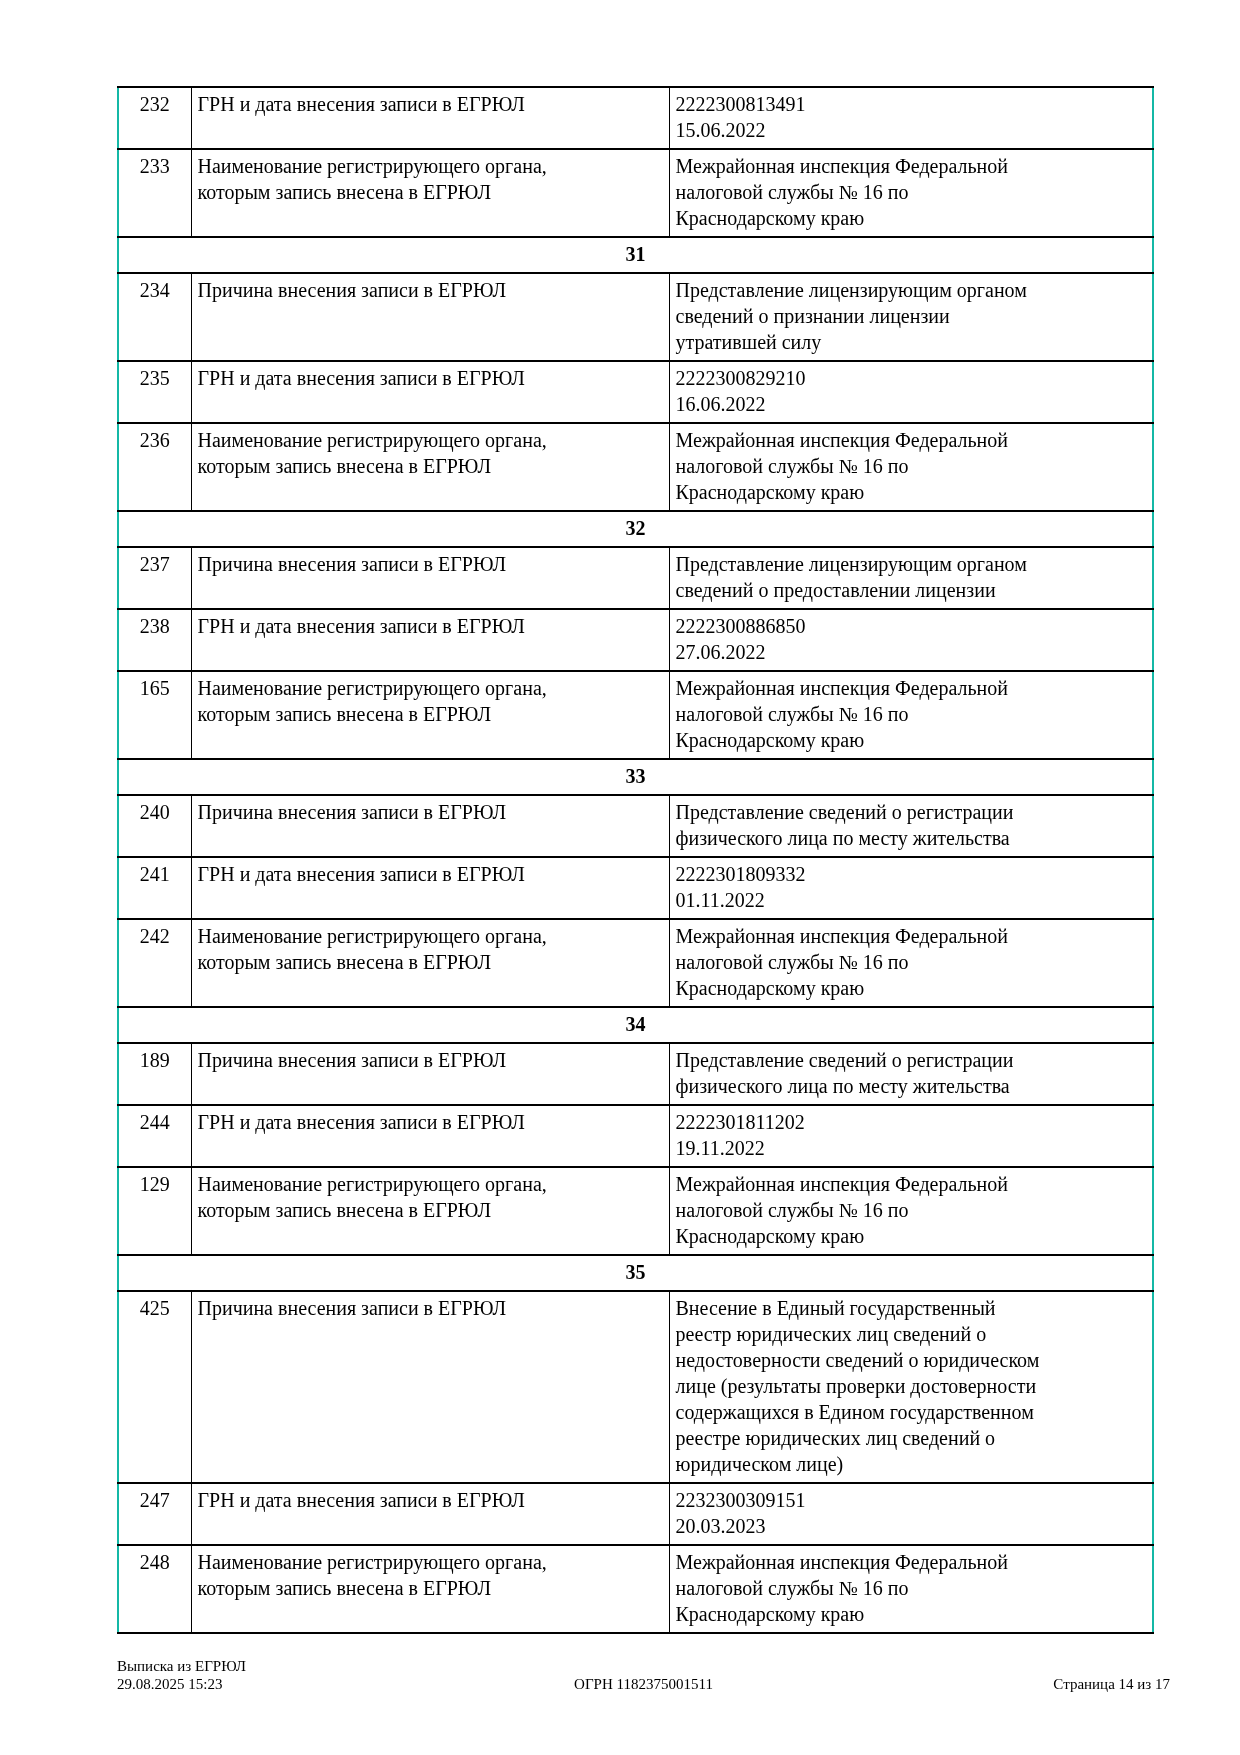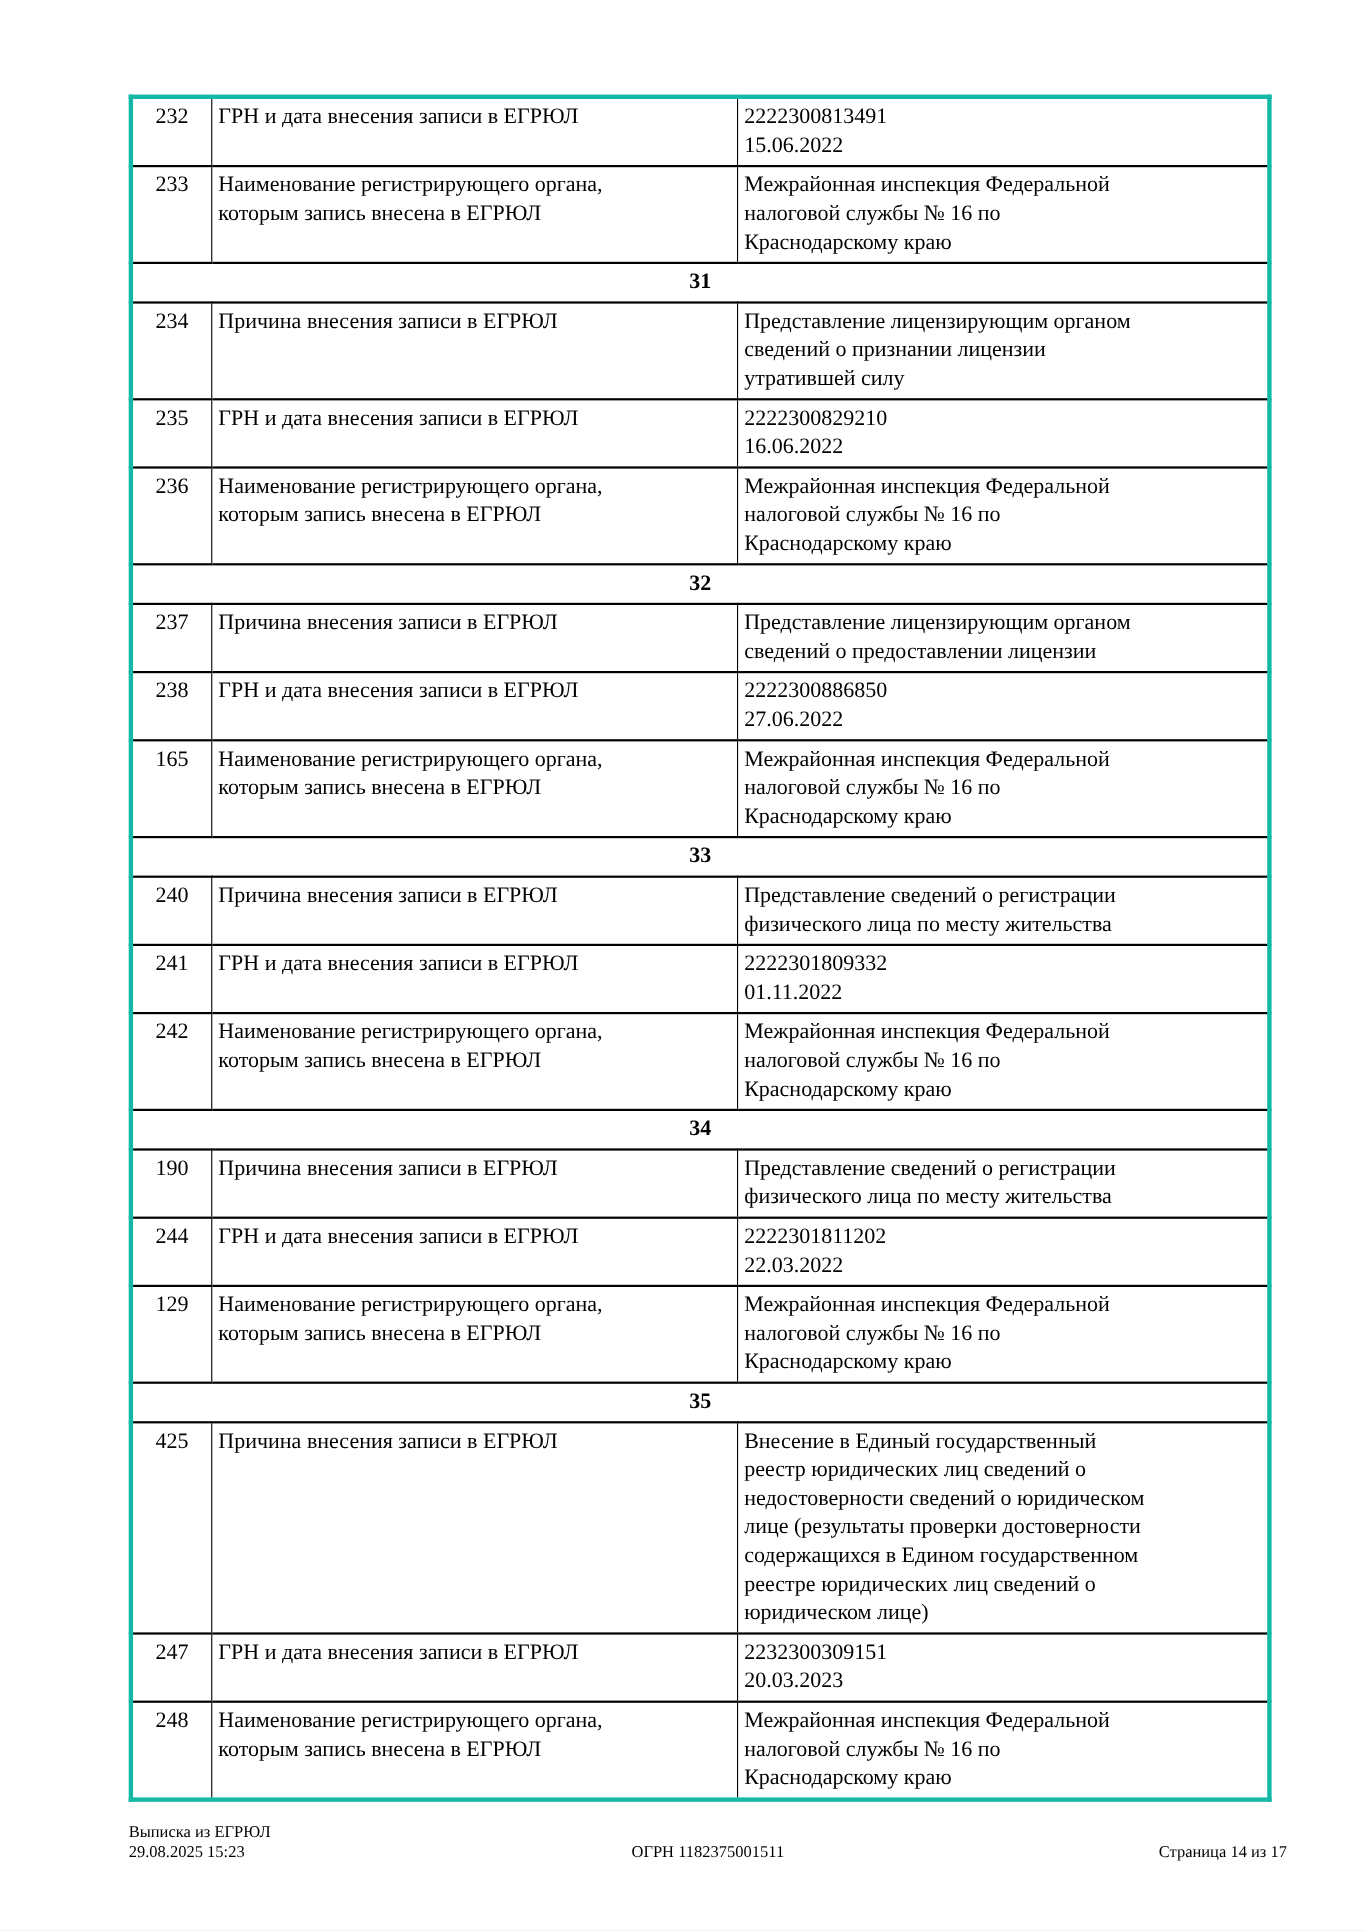--- a/index.html
+++ b/index.html
@@ -12,21 +12,21 @@
     font-family: "Liberation Serif", "DejaVu Serif", serif;
     color: #000;
   }
   table.egrul {
     position: absolute;
     left: 117px;
     top: 86px;
     width: 1035px;
     border-collapse: collapse;
     table-layout: fixed;
-    border: 4px solid #14b8a6;
+    border: 2px solid #14b8a6;
   }
   table.egrul td {
     border: 2px solid #000;
     border-left-width: 1px;
     border-right-width: 1px;
     vertical-align: top;
     font-size: 20px;
     line-height: 26px;
     padding: 3px 6px 5px 6px;
     white-space: pre-line;
@@ -155,30 +155,30 @@
           <td>Наименование регистрирующего органа,
 которым запись внесена в ЕГРЮЛ</td>
           <td>Межрайонная инспекция Федеральной
 налоговой службы № 16 по
 Краснодарскому краю</td>
         </tr>
         <tr>
           <td colspan="3" class="section-cell">34</td>
         </tr>
         <tr>
-          <td class="num-cell">190</td>
+          <td class="num-cell">189</td>
           <td>Причина внесения записи в ЕГРЮЛ</td>
           <td>Представление сведений о регистрации
 физического лица по месту жительства</td>
         </tr>
         <tr>
           <td class="num-cell">244</td>
           <td>ГРН и дата внесения записи в ЕГРЮЛ</td>
           <td>2222301811202
-22.03.2022</td>
+19.11.2022</td>
         </tr>
         <tr>
           <td class="num-cell">129</td>
           <td>Наименование регистрирующего органа,
 которым запись внесена в ЕГРЮЛ</td>
           <td>Межрайонная инспекция Федеральной
 налоговой службы № 16 по
 Краснодарскому краю</td>
         </tr>
         <tr>

